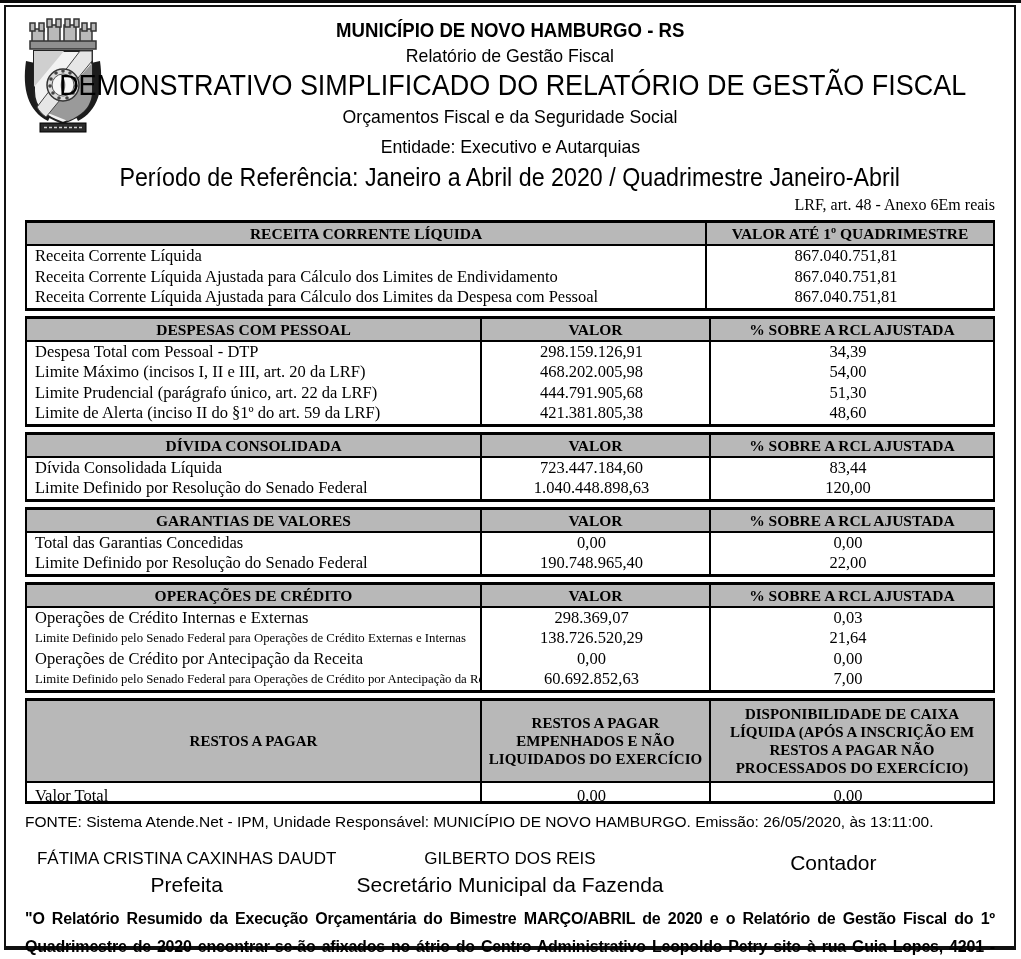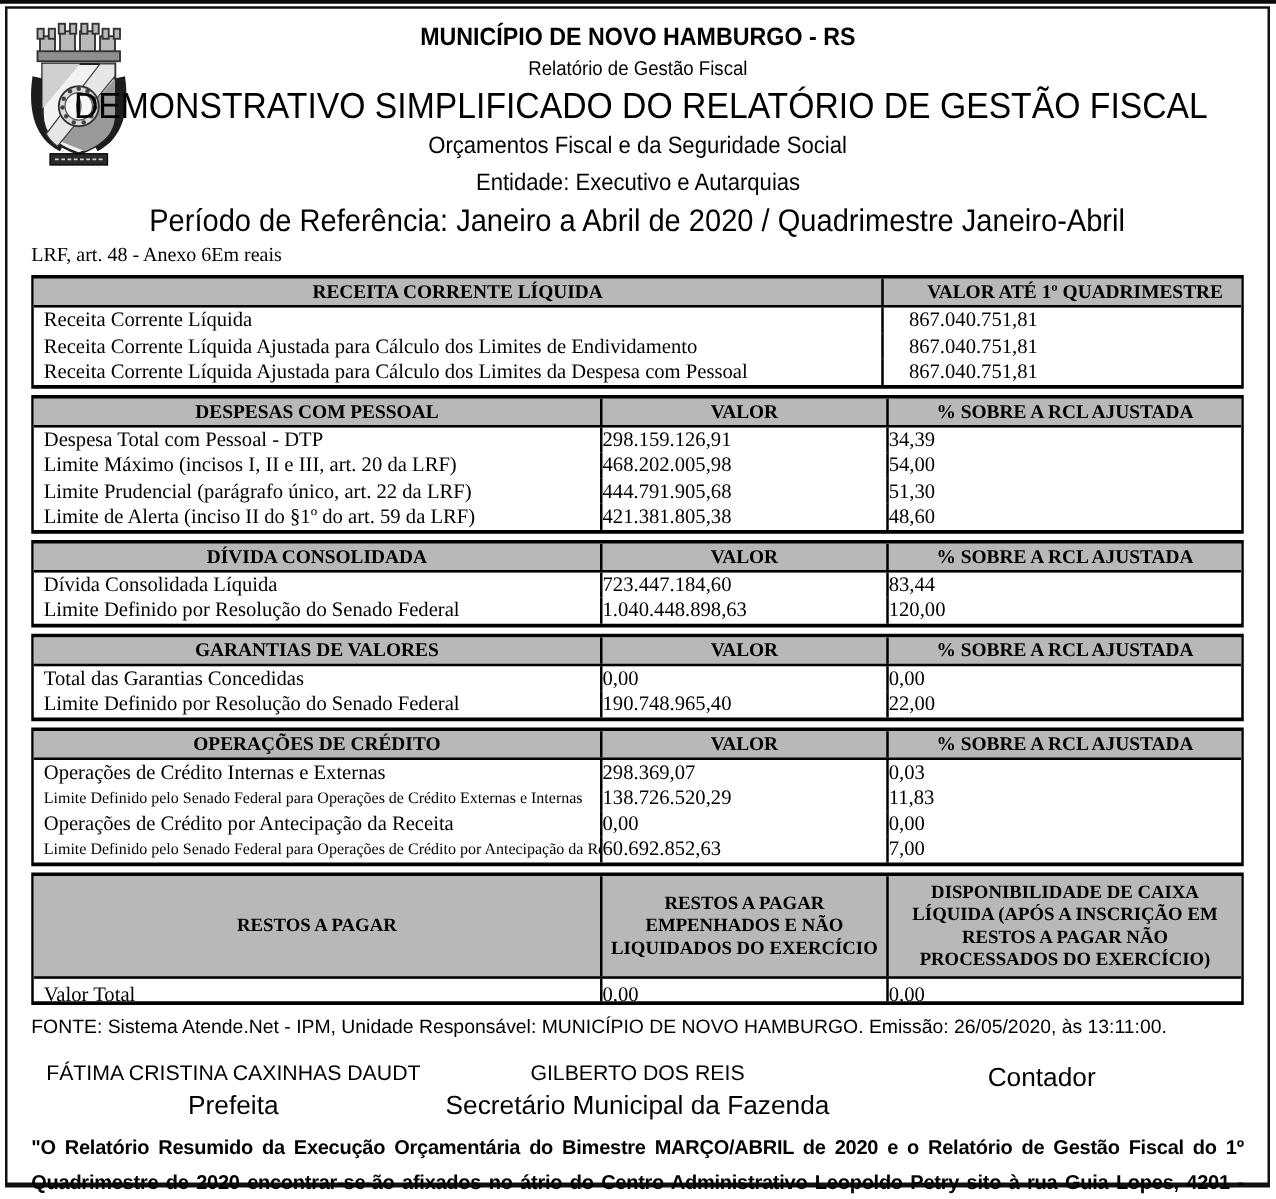--- a/index.html
+++ b/index.html
@@ -15,46 +15,46 @@
   .scan-strip{position:absolute;top:0;left:0;width:1021px;height:3px;background:#0a0a0a;}
   .frame{
     position:absolute;left:4px;top:5px;width:1012px;height:945px;
     border:2px solid #111;border-bottom-width:4px;background:#fff;
   }
   .content{position:relative;width:100%;height:100%;padding:0 19px;border-radius:10px;}
   
   .logo{position:absolute;left:12px;top:10px;width:96px;height:118px;}
   .hdr{text-align:center;}
   .municipality{padding-top:10px;font-size:20px;font-weight:bold;line-height:26px;}
-  .report-type{font-size:16px;line-height:25px;}
+  .report-type{font-size:19px;line-height:25px;}
   .big-title{font-size:29px;font-weight:normal;line-height:34px;}
   .sub1,.sub2{font-size:19px;line-height:30px;}
   .period{font-size:25px;line-height:31px;}
   .sx{display:inline-block;transform:scaleX(.93);transform-origin:center;white-space:nowrap;}
   .lrf-row{
-    display:flex;justify-content:flex-start;align-items:flex-end;
+    display:flex;justify-content:flex-end;align-items:flex-end;
     font-family:"Liberation Serif",serif;font-size:16px;line-height:21px;margin-top:1px;
   }
   
   .tbl{
     border:2px solid #000;border-top-width:3px;border-bottom-width:3px;
     margin-top:5px;font-family:"Liberation Serif",serif;
   }
   .row{display:flex;align-items:center;}
   .thead{background:var(--table-header-bg);border-bottom:2px solid #000;}
   .hcell{
     font-weight:bold;font-size:15.5px;text-align:center;line-height:21px;height:21px;
     overflow:hidden;
   }
   .bcell{font-size:16.5px;line-height:20.5px;height:20.5px;overflow:hidden;white-space:nowrap;}
   .label{text-align:left;padding-left:8px;}
-  .num{text-align:left;padding-right:8px;}
+  .num{text-align:center;padding-right:8px;}
   .sep{border-left:2px solid #000;}
   
-  .w70{width:70.2%;}.w30{width:29.8%;padding-left:20px;}
+  .w70{width:70.2%;}.w30{width:29.8%;}
   
   .wA{width:46.9%;}.wB{width:23.7%;}.wC{width:29.4%;}
   .small-label{font-size:12.8px;}
   
   .restos-head{background:var(--table-header-bg);border-bottom:2px solid #000;align-items:stretch;}
   .restos-hcell{
     font-weight:bold;font-size:15px;line-height:18px;text-align:center;
     display:flex;align-items:center;justify-content:center;padding:4px 6px;min-height:78px;
   }
   .restos-body .bcell{height:18px;line-height:26px;}
@@ -230,21 +230,21 @@
         <div class="hcell wC sep">% SOBRE A RCL AJUSTADA</div>
       </div>
       <div class="row">
         <div class="bcell label wA">Operações de Crédito Internas e Externas</div>
         <div class="bcell num wB sep">298.369,07</div>
         <div class="bcell num wC sep">0,03</div>
       </div>
       <div class="row">
         <div class="bcell label wA small-label">Limite Definido pelo Senado Federal para Operações de Crédito Externas e Internas</div>
         <div class="bcell num wB sep">138.726.520,29</div>
-        <div class="bcell num wC sep">11,83</div>
+        <div class="bcell num wC sep">21,64</div>
       </div>
       <div class="row">
         <div class="bcell label wA">Operações de Crédito por Antecipação da Receita</div>
         <div class="bcell num wB sep">0,00</div>
         <div class="bcell num wC sep">0,00</div>
       </div>
       <div class="row">
         <div class="bcell label wA small-label">Limite Definido pelo Senado Federal para Operações de Crédito por Antecipação da Receita</div>
         <div class="bcell num wB sep">60.692.852,63</div>
         <div class="bcell num wC sep">7,00</div>

